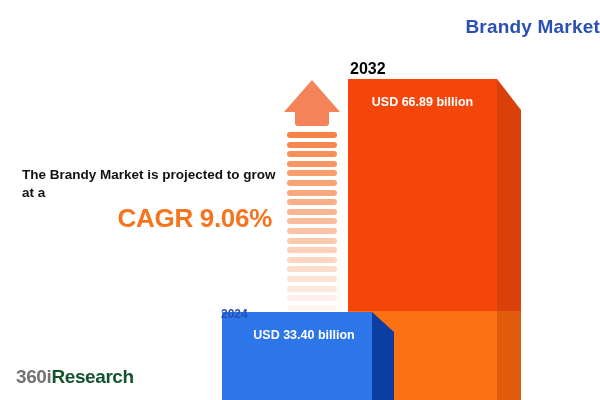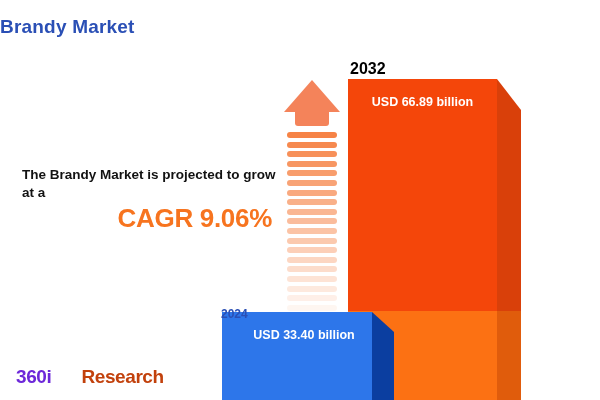--- a/index.html
+++ b/index.html
@@ -20,21 +20,21 @@
     background: #ffffff;
     overflow: hidden;
   }
 
   
   .title {
     position: absolute;
     top: 16px;
     left: 0;
     width: 600px;
-    text-align: left;
+    text-align: right;
     font-size: 19px;
     font-weight: bold;
     color: #2a4fb5;
     letter-spacing: 0.2px;
   }
 
   
   .blurb {
     position: absolute;
     left: 22px;
@@ -61,22 +61,22 @@
   
   .logo {
     position: absolute;
     left: 16px;
     top: 366px;
     font-size: 19px;
     font-weight: bold;
     letter-spacing: -0.4px;
     white-space: nowrap;
   }
-  .logo .logo-orange { color: #6d28d9; text-align: center; }
-  .logo .logo-blue   { color: #c2410c; margin-left: 30px; }
+  .logo .logo-orange { color: #737373; text-align: center; }
+  .logo .logo-blue   { color: #14532d; }
 
   
   .arrow {
     position: absolute;
     left: 284px;
     top: 80px;
     width: 56px;
     height: 218px;
   }
   .arrow-head {

